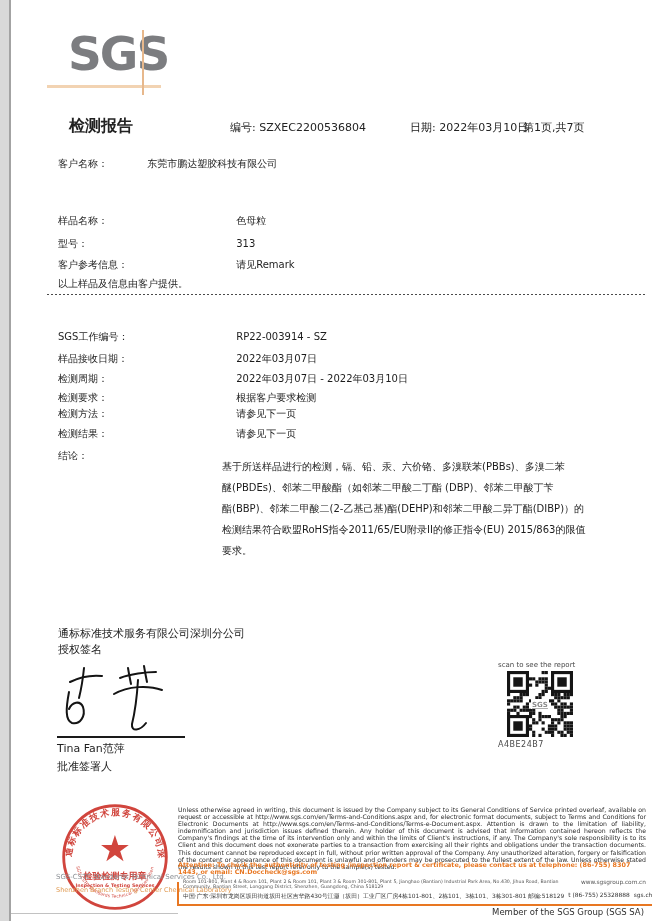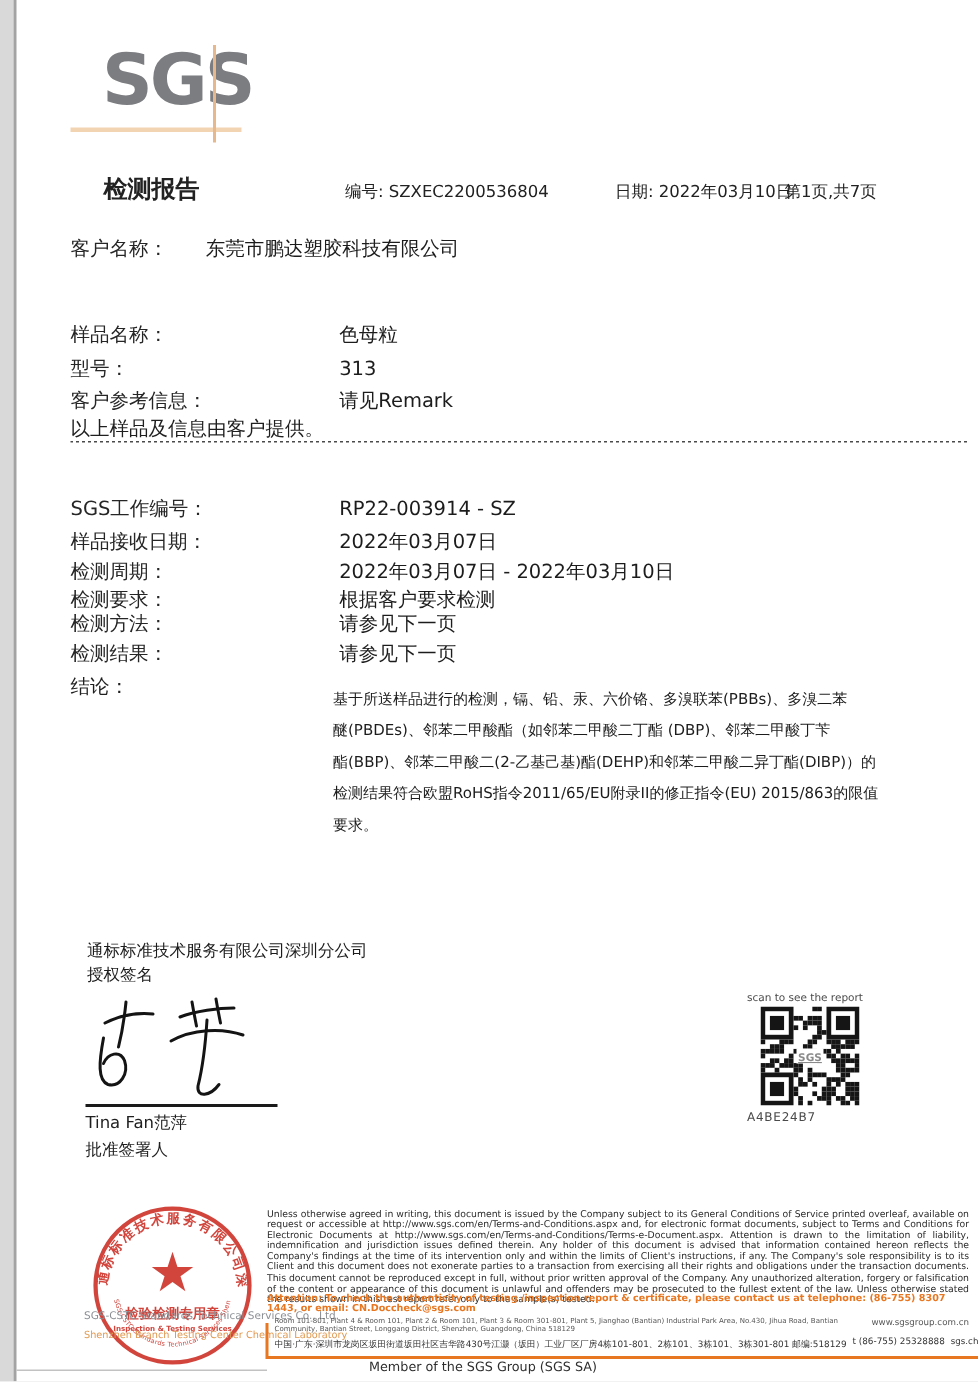--- a/index.html
+++ b/index.html
@@ -17,21 +17,21 @@
   
   .logo{left:68px;top:30px;font-size:47px;font-weight:700;color:#7c7d80;letter-spacing:-2px;line-height:1;}
   .logo-underline{left:47px;top:85px;width:114px;height:3px;background:#f2d3b2;}
   .logo-vline{left:142px;top:30px;width:2px;height:65px;background:#e7b88c;}
 
   
   .doc-title{left:46px;top:116px;font-size:16px;font-weight:700;color:#222;margin-left:23px;}
   .hdr{font-size:11px;color:#222;}
 
   
-  .frow{position:absolute;left:47px;font-size:13px;white-space:nowrap;}
+  .frow{position:absolute;left:58px;font-size:10px;white-space:nowrap;}
   .lbl{display:inline-block;color:#262626;}
   .lbl-w1{width:86px;}
   .lbl-w2{width:175px;}
   .val{color:#1c1c1c;}
 
   .dashes{left:47px;top:294px;width:598px;height:1px;
     background:repeating-linear-gradient(90deg,#4a4a4a 0 2px,transparent 2px 4px);}
 
   .conclusion{left:222px;top:456px;width:422px;font-size:10px;line-height:21px;
     white-space:pre-line;color:#1c1c1c;}
@@ -59,21 +59,21 @@
     font-weight:700;color:#e87722;}
   .addr-divider{left:177px;top:882px;width:2px;height:24px;background:#e87722;}
   .addr-row-en{left:183px;top:879px;width:463px;display:flex;justify-content:space-between;align-items:flex-start;}
   .addr-en{font-size:4.7px;color:#555;width:398px;line-height:5.4px;}
   .site{font-size:5.8px;color:#555;white-space:nowrap;}
   .addr-row-cn{left:183px;top:892px;width:463px;display:flex;justify-content:space-between;align-items:flex-start;}
   .addr-cn{font-size:5.9px;color:#333;white-space:nowrap;}
   .phone{font-size:5.9px;color:#333;white-space:nowrap;margin-left:4px;}
   .email{font-size:5.8px;color:#333;white-space:nowrap;margin-left:4px;}
   .footer-orange-line{left:178px;top:904px;width:474px;height:2px;background:#e87722;}
-  .member-line{left:0;top:907px;width:644px;text-align:center;font-size:8.5px;color:#2e2e2e;}
+  .member-line{left:0;top:907px;width:644px;text-align:right;font-size:8.5px;color:#2e2e2e;}
 </style>
 </head>
 <body>
 
 <div class="page">
 
   <div class="abs edge-strip"></div>
   <div class="abs edge-line"></div>
   <div class="abs bottom-edge-line"></div>
 

